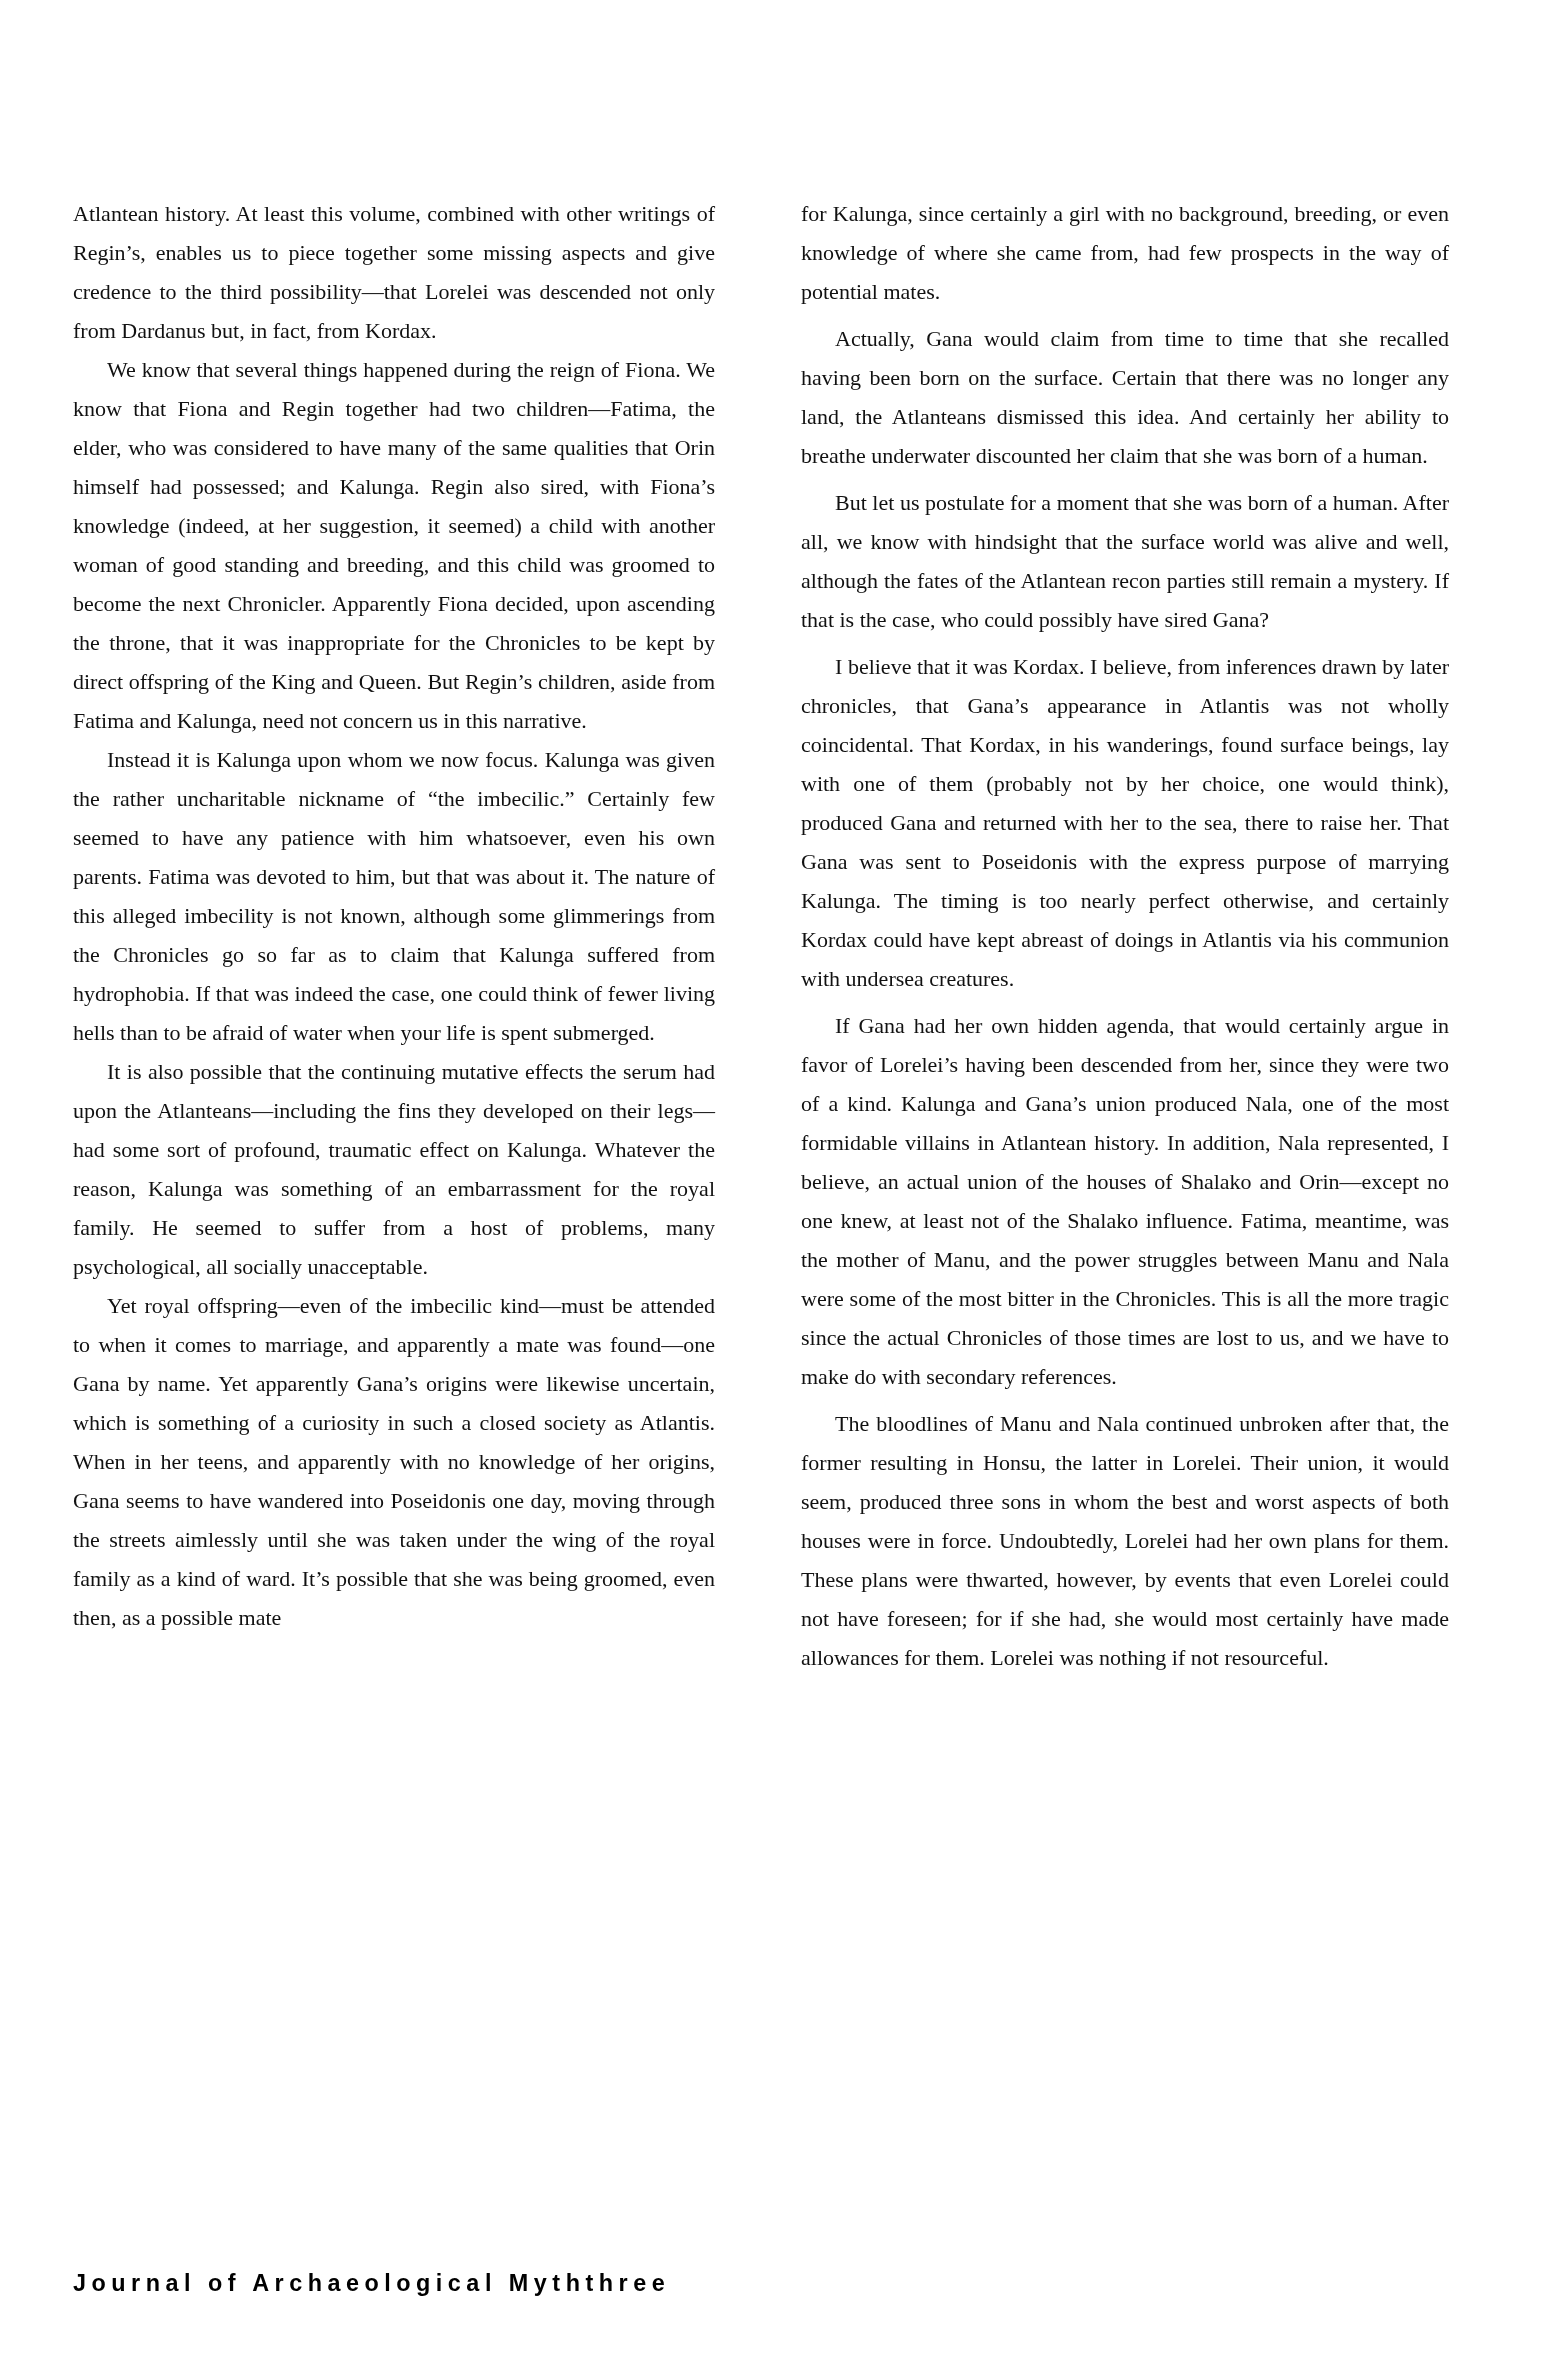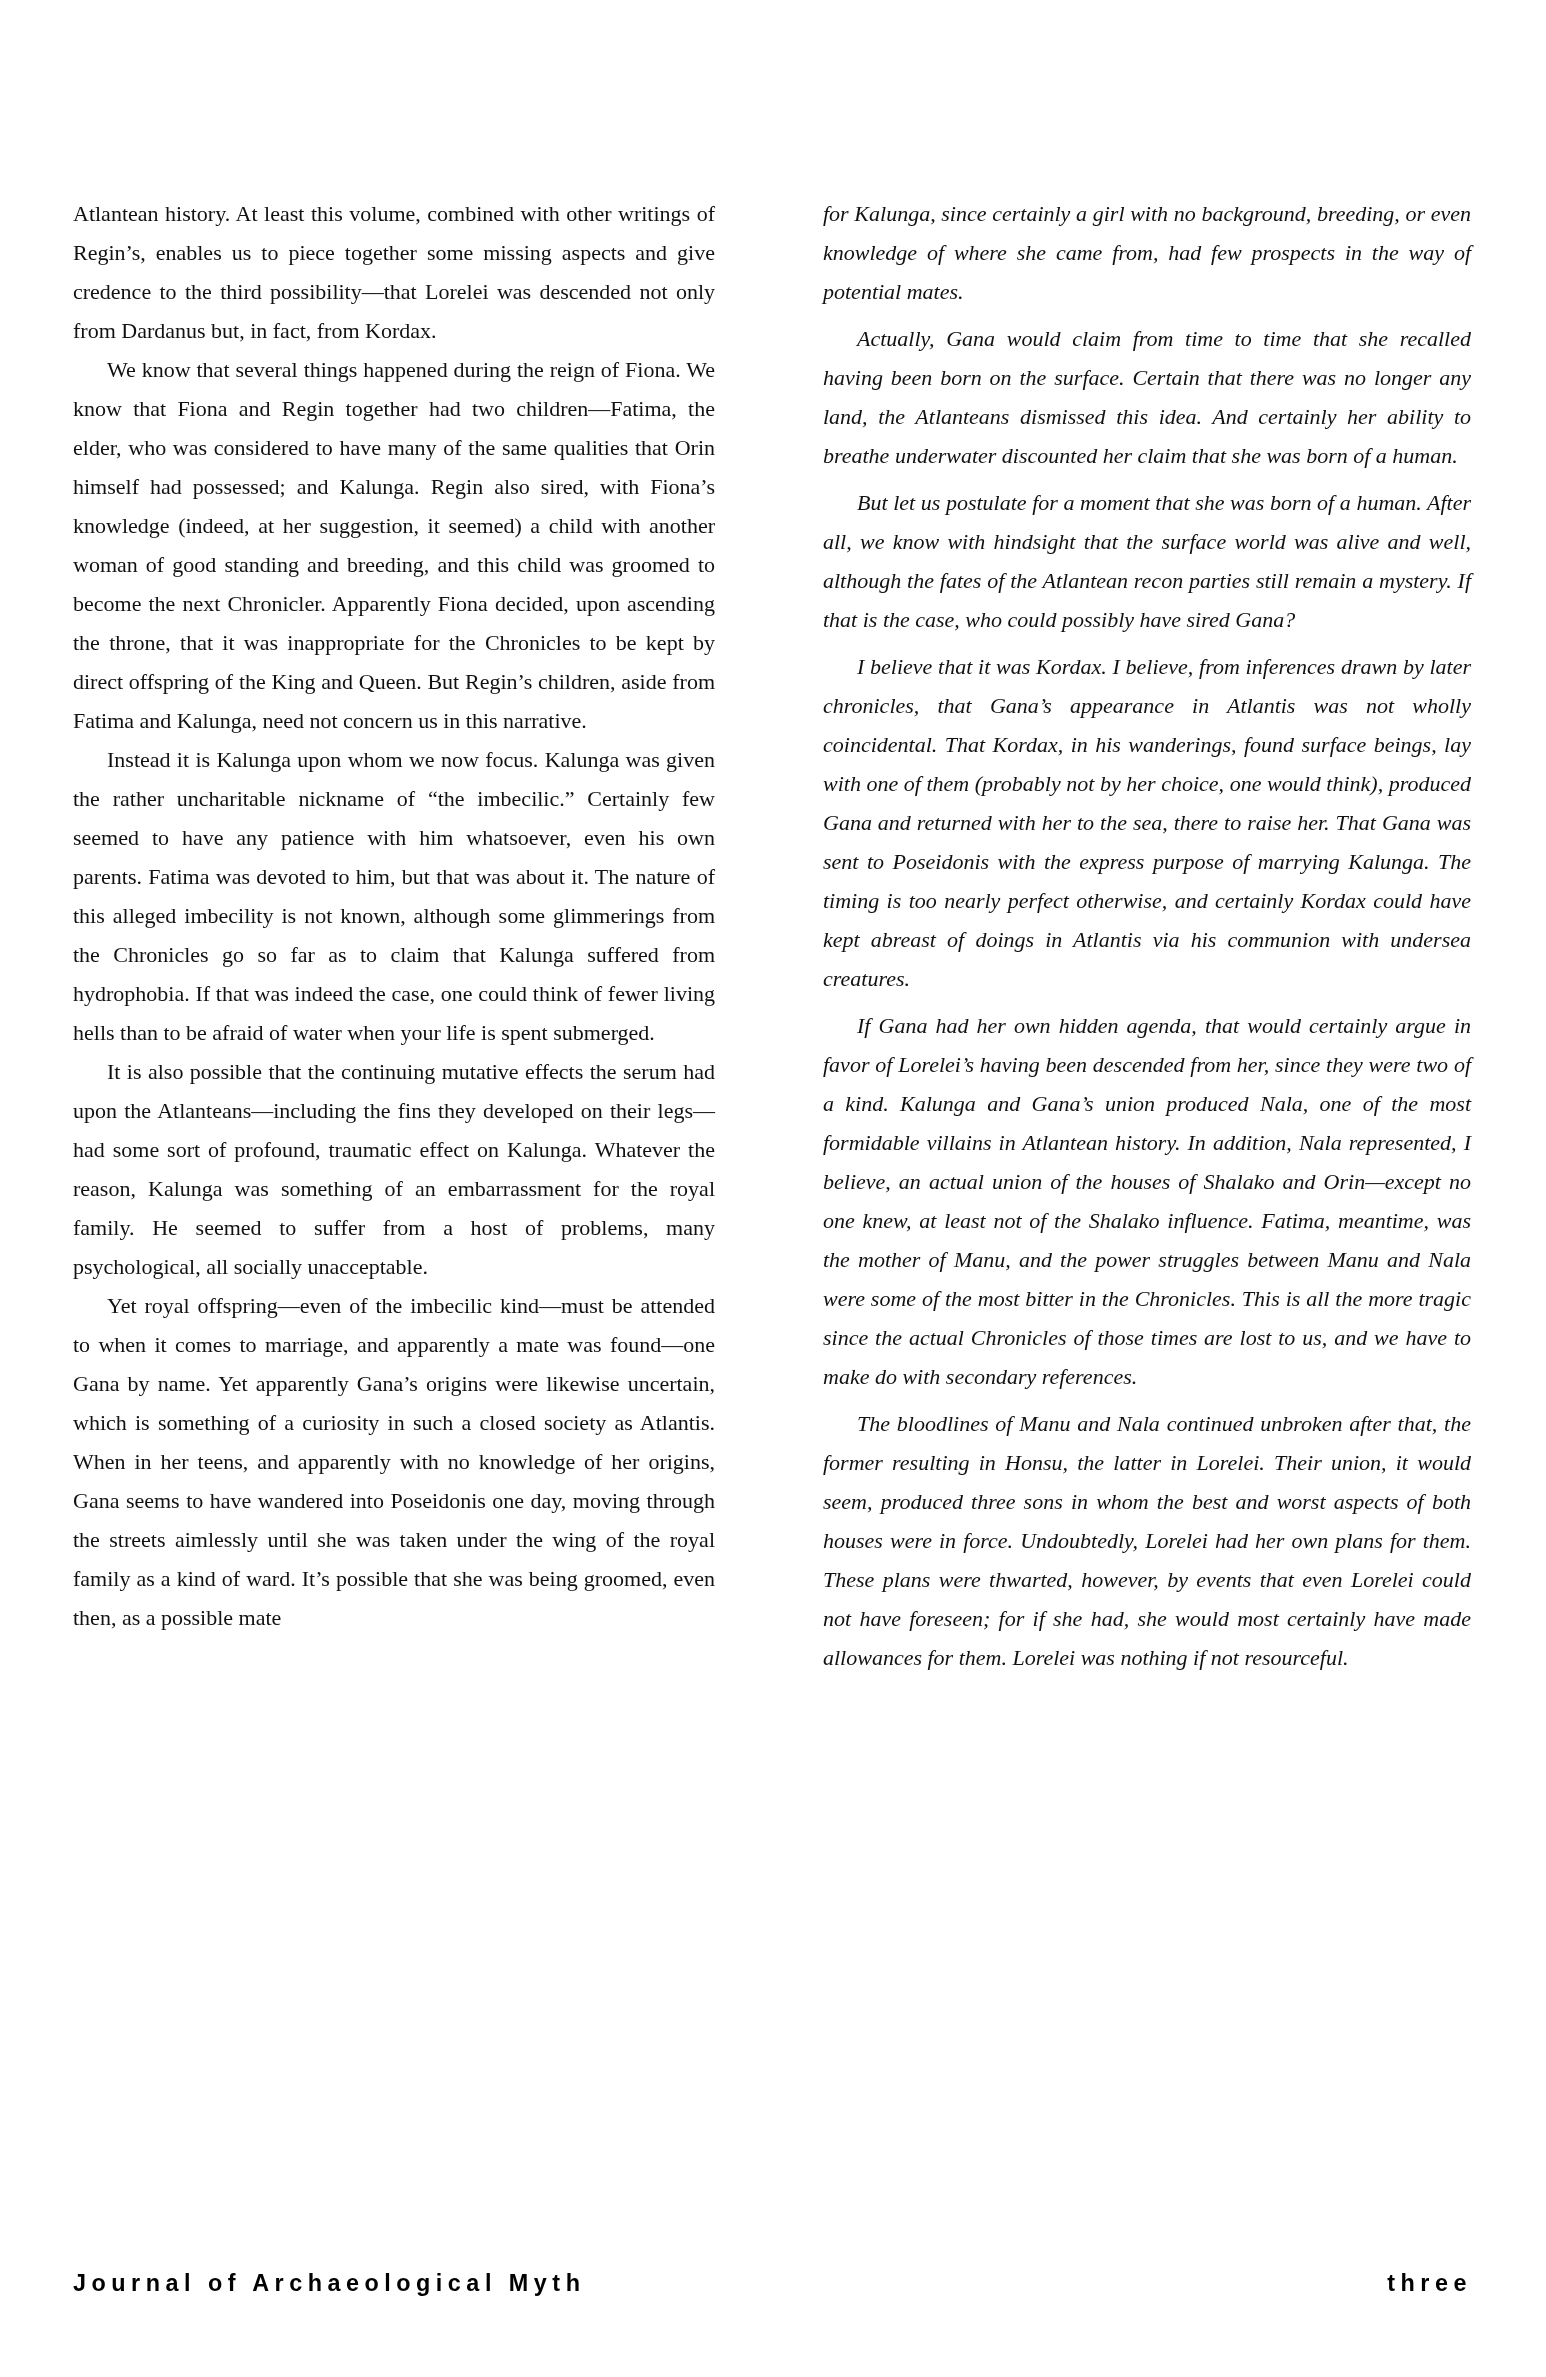--- a/index.html
+++ b/index.html
@@ -4,29 +4,29 @@
 <style>
   html, body { margin:0; padding:0; background:#ffffff; }
   body { width:1547px; height:2377px; position:relative; overflow:hidden; }
   .col {
     position:absolute; top:194px; width:642px;
     font-family:"Liberation Serif", "DejaVu Serif", serif;
     font-size:22px; line-height:39px; color:#111;
     text-align:justify; hyphens:manual;
   }
   .col.left { left:73px; }
-  .col.right { left:823px; width:648px;font-style:italic; }
+  .col.right { left:801px; width:648px; }
   .col p { margin:0; text-indent:0; }
   .col p.indent { text-indent:34px; }
   .col p.gap { margin-top:8px; }
   .footer {
     position:absolute; top:2270px; left:73px; right:75px;
     font-family:"Liberation Sans", "DejaVu Sans", sans-serif;
     font-weight:bold; font-size:23.4px; letter-spacing:5.5px; color:#000;
-    display:flex; justify-content:space-between;
+    display:flex; 
   }
 </style>
 </head>
 <body>
 
 <div class="col left">
   <p>Atlantean history. At least this volume, combined with other writings of Regin’s, enables us to piece together some missing aspects and give credence to the third possibility—that Lorelei was descended not only from Dardanus but, in fact, from Kordax.</p>
   <p class="indent">We know that several things happened during the reign of Fiona. We know that Fiona and Regin together had two children—Fatima, the elder, who was considered to have many of the same qualities that Orin himself had possessed; and Kalunga. Regin also sired, with Fiona’s knowledge (indeed, at her suggestion, it seemed) a child with another woman of good standing and breeding, and this child was groomed to become the next Chronicler. Apparently Fiona decided, upon ascending the throne, that it was inappropriate for the Chronicles to be kept by direct offspring of the King and Queen. But Regin’s children, aside from Fatima and Kalunga, need not concern us in this narrative.</p>
   <p class="indent">Instead it is Kalunga upon whom we now focus. Kalunga was given the rather uncharitable nickname of “the imbecilic.” Certainly few seemed to have any patience with him whatsoever, even his own parents. Fatima was devoted to him, but that was about it. The nature of this alleged imbecility is not known, although some glimmerings from the Chronicles go so far as to claim that Kalunga suffered from hydrophobia. If that was indeed the case, one could think of fewer living hells than to be afraid of water when your life is spent submerged.</p>
   <p class="indent">It is also possible that the continuing mutative effects the serum had upon the Atlanteans—including the fins they developed on their legs—had some sort of profound, traumatic effect on Kalunga. Whatever the reason, Kalunga was something of an embarrassment for the royal family. He seemed to suffer from a host of problems, many psychological, all socially unacceptable.</p>

